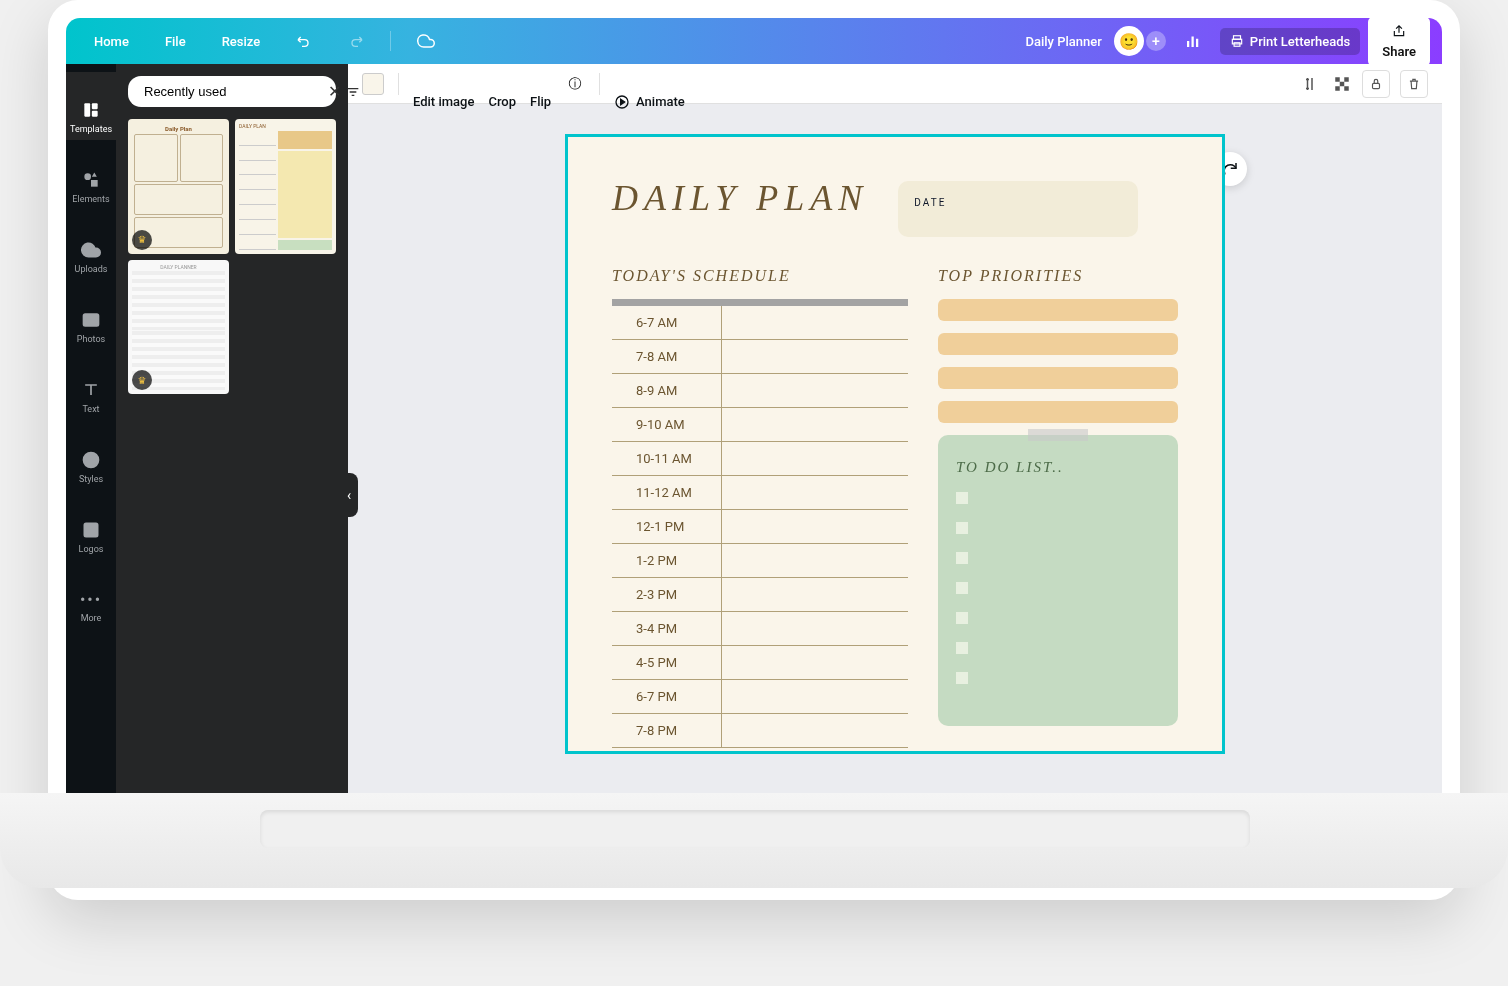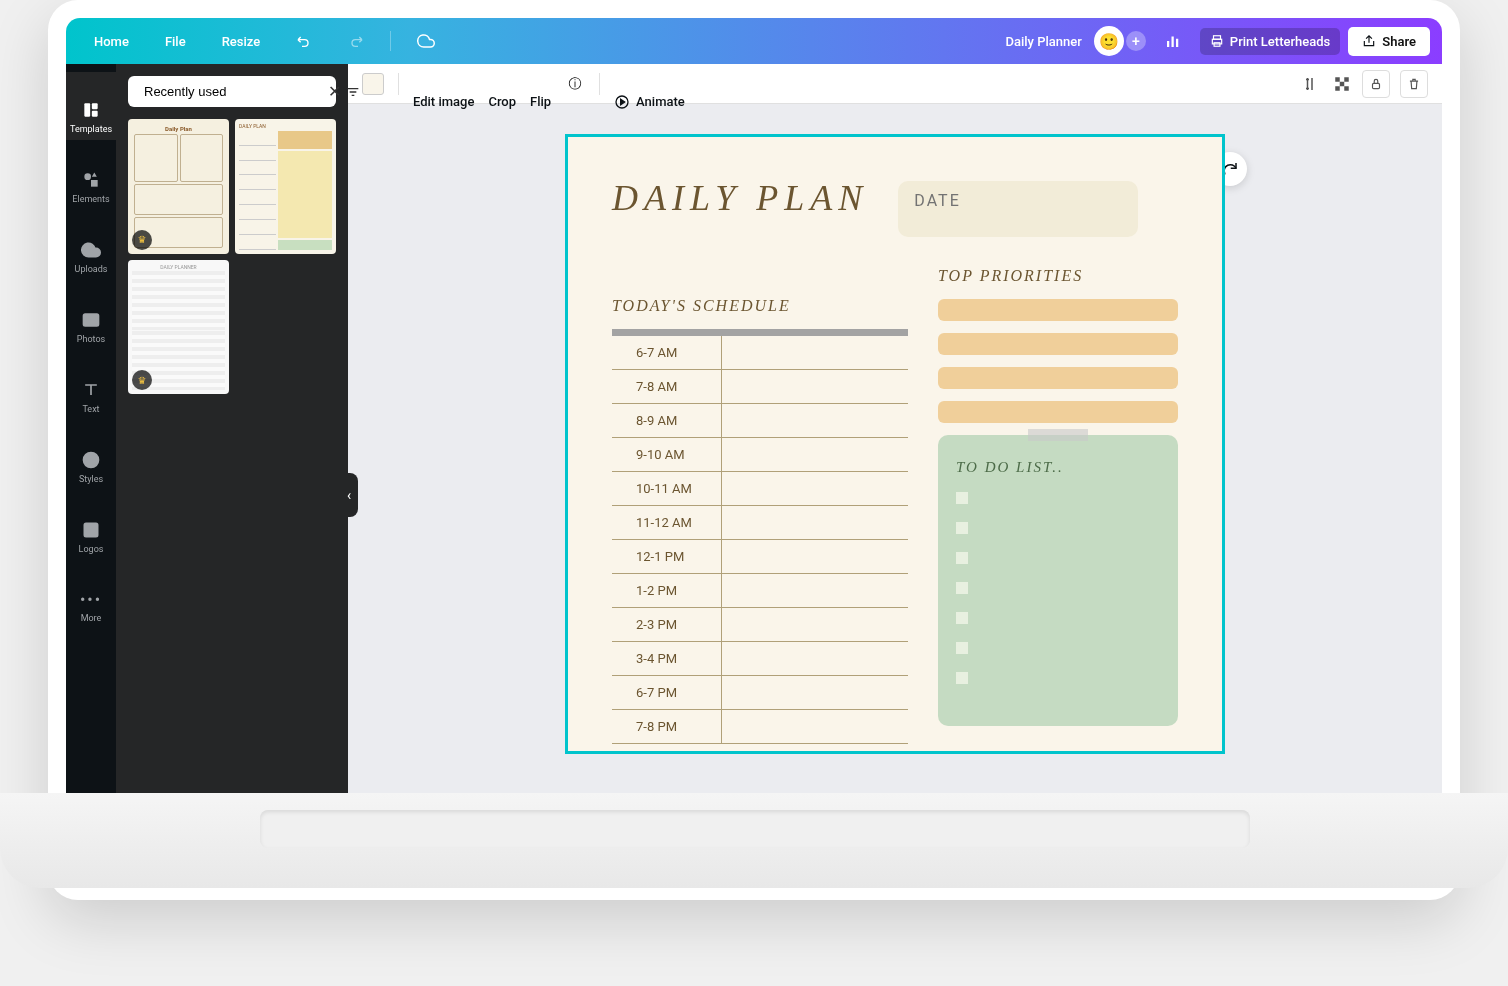--- a/index.html
+++ b/index.html
@@ -9,33 +9,33 @@
 .keyboard { position: absolute; top: 810px; left: 260px; width: 990px; height: 38px; background: #f0f0f0; border-radius: 8px; box-shadow: inset 0 2px 4px rgba(0,0,0,0.1); }
 .screen { width: 100%; height: 100%; border-radius: 14px; overflow: hidden; display: flex; flex-direction: column; background: #fff; justify-content: space-between; }
 
 .topbar { height: 46px; display: flex; align-items: center; padding: 0 12px; background: linear-gradient(90deg, #00c4cc 0%, #36b3e0 25%, #8b3dff 100%); color: #fff; font-size: 13px; font-weight: 500; }
 .topbar .left { display: flex; align-items: center; gap: 16px; }
 .topbar .right { margin-left: auto; display: flex; align-items: center; gap: 8px; }
 .top-btn { display: flex; align-items: center; gap: 6px; padding: 6px 10px; border-radius: 4px; cursor: pointer; color:#fff;}
 .avatar { width: 30px; height: 30px; border-radius: 50%; background: #fff; display:flex;align-items:center;justify-content:center;font-size:16px;}
 .plus-badge { width: 20px; height: 20px; border-radius: 50%; background: rgba(255,255,255,0.3); display:flex;align-items:center;justify-content:center;font-size:14px;margin-left:-6px;}
 .print-btn { display:flex;align-items:center;gap:6px;padding:6px 10px;border-radius:5px;background:rgba(0,0,0,0.2);cursor:pointer;font-size:13px;}
-.share-btn { display:flex;align-items:center;gap:6px;padding:7px 14px;border-radius:5px;background:#fff;color:#111;font-weight:600;cursor:pointer;font-size:13px;}
+.share-btn { display:flex;align-items:center;gap:6px;padding:7px 14px;border-radius:5px;background:#fff;color:#111;font-weight:600;cursor:pointer;font-size:13px;flex-direction:column;}
 
 .app-body { flex: 1; display: flex; min-height: 0; }
 
 .rail { width: 50px; background: #0d1216; display: flex; flex-direction: column; align-items: center; padding-top: 8px; gap: 2px; }
 .rail-item { width: 100%; padding: 28px 4px 6px; display: flex; flex-direction: column; align-items: center; gap: 4px; color: #a0a4a8; font-size: 9px; cursor: pointer; }
 .rail-item.active { background: #252627; color: #fff; }
 .rail-item svg { width: 20px; height: 20px; fill: currentColor; }
 
 .side-panel { width: 232px; background: #252627; display: flex; flex-direction: column; padding: 12px; position: relative; }
 .collapse-btn { position:absolute;right:-10px;top:50%;width:18px;height:44px;background:#252627;border-radius:0 8px 8px 0;display:flex;align-items:center;justify-content:center;cursor:pointer;}
 .collapse-btn:before{content:'‹';color:#fff;font-size:14px;}
-.search-box { display:flex;align-items:center;background:#fff;border-radius:6px;padding:6px 8px;gap:8px;margin-bottom:12px;}
+.search-box { display:flex;align-items:center;background:#fff;border-radius:13px;padding:6px 8px;gap:8px;margin-bottom:12px;}
 .search-box input { flex:1;border:none;outline:none;font-size:13px;background:transparent;}
 .search-box svg { width:16px;height:16px;fill:#333;}
 .search-actions { display:flex;gap:4px;align-items:center;}
 .search-actions span { cursor:pointer;font-size:16px;color:#333;}
 .templates-grid { display:grid;grid-template-columns:1fr 1fr;gap:6px;}
 .tmpl { background:#fff;border-radius:4px;position:relative;aspect-ratio:3/4;overflow:hidden;cursor:pointer;}
 .tmpl .crown { position:absolute;bottom:4px;left:4px;width:20px;height:20px;border-radius:50%;background:rgba(0,0,0,0.7);display:flex;align-items:center;justify-content:center;color:#f0c040;font-size:10px;}
 .tmpl1 { background:linear-gradient(#f5f0e0,#f5f0e0);padding:6px;display:flex;flex-direction:column;gap:2px;}
 .tmpl1 .tt { font-size:6px;text-align:center;color:#8a5a2a;font-weight:bold;}
 .tmpl1 .box { border:0.5px solid #c0b090;flex:1;border-radius:2px;}
@@ -62,23 +62,23 @@
 
 .canvas-scroll{flex:1;overflow:auto;position:relative;padding:30px 60px;}
 .page-actions{position:absolute;top:8px;right:8px;display:flex;gap:8px;}
 .page-actions .pa{width:22px;height:22px;color:#888;display:flex;align-items:center;justify-content:center;cursor:pointer;}
 .refresh-float{position:absolute;top:18px;right:-22px;width:34px;height:34px;border-radius:50%;background:#fff;box-shadow:0 2px 8px rgba(0,0,0,0.15);display:flex;align-items:center;justify-content:center;}
 .page-wrap{position:relative;width:660px;margin:0 auto;}
 .page { width:100%;height:620px;background:#faf5ea;border:3px solid #00c4cc;padding:40px 44px 0;position:relative;overflow:hidden;}
 .page h1 { font-family:Georgia,serif;font-style:italic;letter-spacing:6px;font-size:36px;color:#6b5530;font-weight:normal;}
 .page-top{display:flex;gap:30px;align-items:flex-start;}
 .date-box{width:240px;height:56px;background:#f2ecd8;border-radius:10px;padding:10px 16px;margin-top:4px;}
-.date-box span{font-size:16px;color:#737373;letter-spacing:2px;}
+.date-box span{font-size:10px;color:#0f172a;letter-spacing:2px;}
 .sections{display:flex;gap:30px;margin-top:30px;}
-.sched{flex:1;margin-top:30px;}
+.sched{flex:1;}
 .sec-title{font-family:Georgia,serif;font-style:italic;font-size:16px;letter-spacing:2px;color:#6b5530;margin-bottom:14px;}
 .sched-table{border-top:7px solid #a3a3a3;}
 .sched-row{display:flex;border-bottom:1px solid #b0a078;height:34px;align-items:center;}
 .sched-row .time{width:110px;border-right:1px solid #b0a078;height:100%;display:flex;align-items:center;padding-left:24px;font-size:13px;color:#6b5530;}
 .right-col{width:240px;}
 .prio{height:22px;background:#f0cf9a;border-radius:6px;margin-bottom:12px;}
 .todo-card{background:#c5dbc2;border-radius:10px;padding:24px 18px;margin-top:12px;position:relative;}
 .todo-card:before{content:'';position:absolute;top:-6px;left:50%;transform:translateX(-50%);width:60px;height:12px;background:rgba(200,200,200,0.6);}
 .todo-title{font-family:Georgia,serif;font-style:italic;color:#4c6b48;letter-spacing:2px;font-size:15px;margin-bottom:16px;}
 .todo-check{width:12px;height:12px;background:#e8f0e0;margin-bottom:18px;}
@@ -380,20 +380,23 @@
                 <div class="sched-row">
                         <div class="time">1-2 PM</div>
                       </div>
                 <div class="sched-row">
                         <div class="time">2-3 PM</div>
                       </div>
                 <div class="sched-row">
                         <div class="time">3-4 PM</div>
                       </div>
                 <div class="sched-row">
+                        <div class="time">4-5 PM</div>
+                      </div>
+                <div class="sched-row">
                         <div class="time">6-7 PM</div>
                       </div>
                 <div class="sched-row">
                         <div class="time">7-8 PM</div>
                       </div>
               </div>
             </div>
             <div class="right-col">
               <div class="sec-title">TOP PRIORITIES</div>
               <div class="prio"></div>

